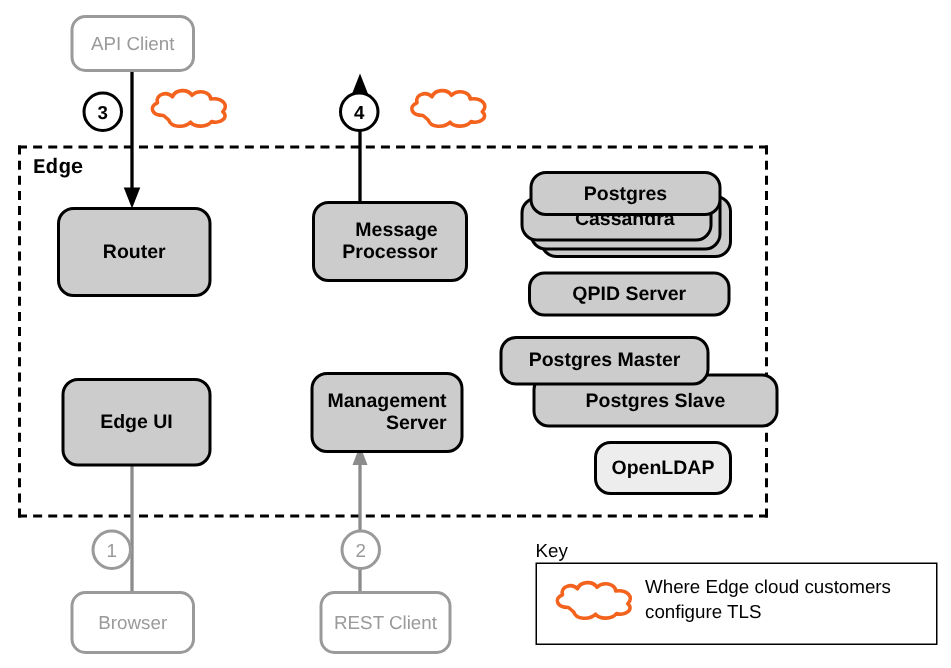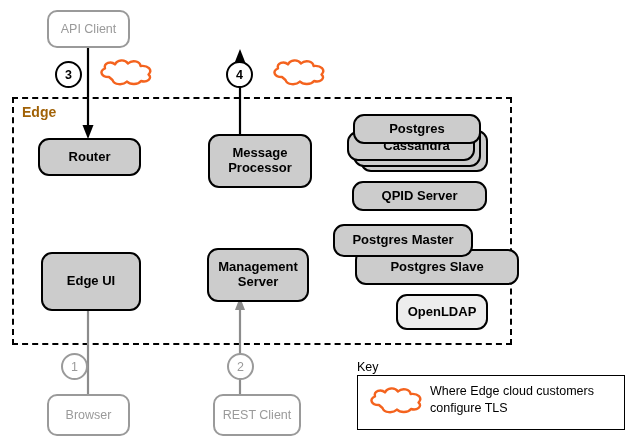--- a/index.html
+++ b/index.html
@@ -18,21 +18,21 @@
     overflow: hidden;
   }
 
   
   .node {
     position: absolute;
     box-sizing: border-box;
     display: flex;
     align-items: center;
     justify-content: center;
-    text-align: center;
+    text-align: right;
     line-height: 1.15;
   }
 
   
   .node.external {
     border: 2px solid #9a9a9a;
     background: #ffffff;
     border-radius: 10px;
     color: #9a9a9a;
     font-size: 12.5px;
@@ -74,24 +74,25 @@
     border: 2px dashed #000000;
     background: transparent;
     z-index: 1;
   }
   #edge-label {
     position: absolute;
     left: 20px;
     top: 104px;
     font-size: 14px;
     font-weight: bold;
-    color: #a16207;
+    color: #000000;
     z-index: 7;
     background: #ffffff;
     padding: 0 2px;
+    font-family: Liberation Mono, monospace;
   }
 
   
   .connector {
     position: absolute;
     z-index: 3;
   }
   .connector svg { display: block; }
 
   
@@ -239,21 +240,21 @@
 
   <div class="cloud" style="left:270px; top:58px;">
     <svg width="60" height="28" viewBox="0 0 60 28">
       <path d="M12 19 C4 19 2 13 8 10.5 C6.5 5 14 2.5 18 6.5
                C20 1.5 28 1 31 5.5 C35 1.5 43 3 43.5 8
                C51 7 56 12 51.5 16.5 C56 20 50 25 44 23
                C41 27 33 27 30 23.5 C26 27.5 17 27 15.5 22 Z" fill="#ffffff" stroke="#f4631e" stroke-width="2.4" stroke-linejoin="round"></path>
     </svg>
   </div>
 
-  <div class="node component" style="left:38px; top:138px; width:103px; height:38px; z-index:6;">
+  <div class="node component" style="left:38px; top:138px; width:103px; height:60px; z-index:6;">
     <span class="nowrap-lines">Router</span>
   </div>
 
   <div class="node component" style="left:208px; top:134px; width:104px; height:54px; z-index:6;">
     <span class="nowrap-lines">Message
 Processor</span>
   </div>
 
   <div class="node component" style="left:41px; top:252px; width:100px; height:59px; z-index:6;">
     <span class="nowrap-lines">Edge UI</span>

